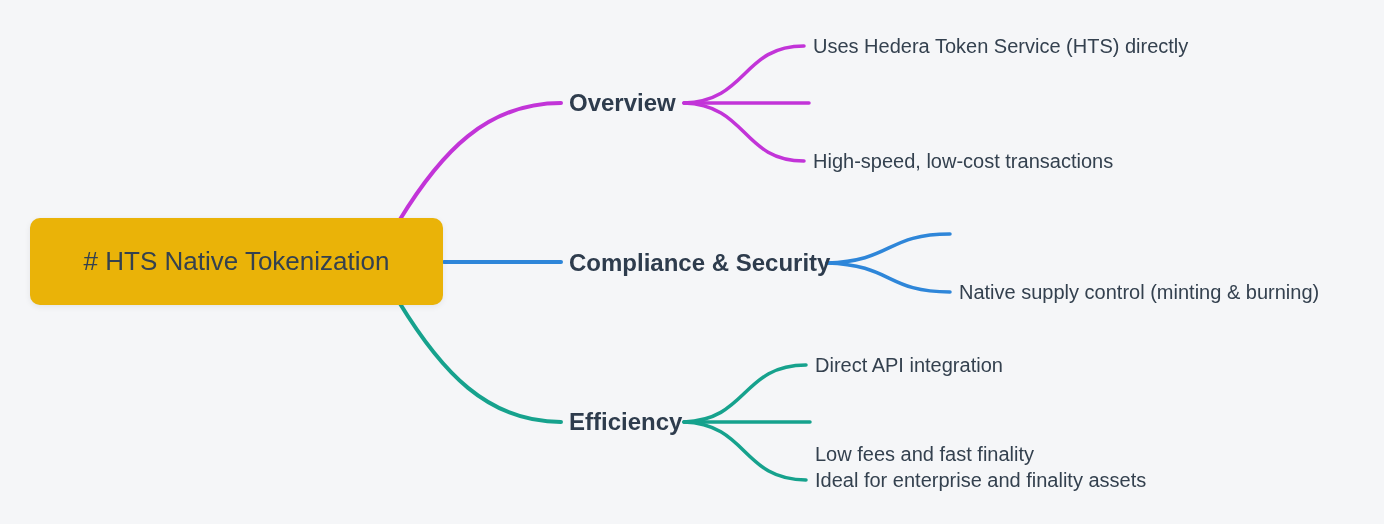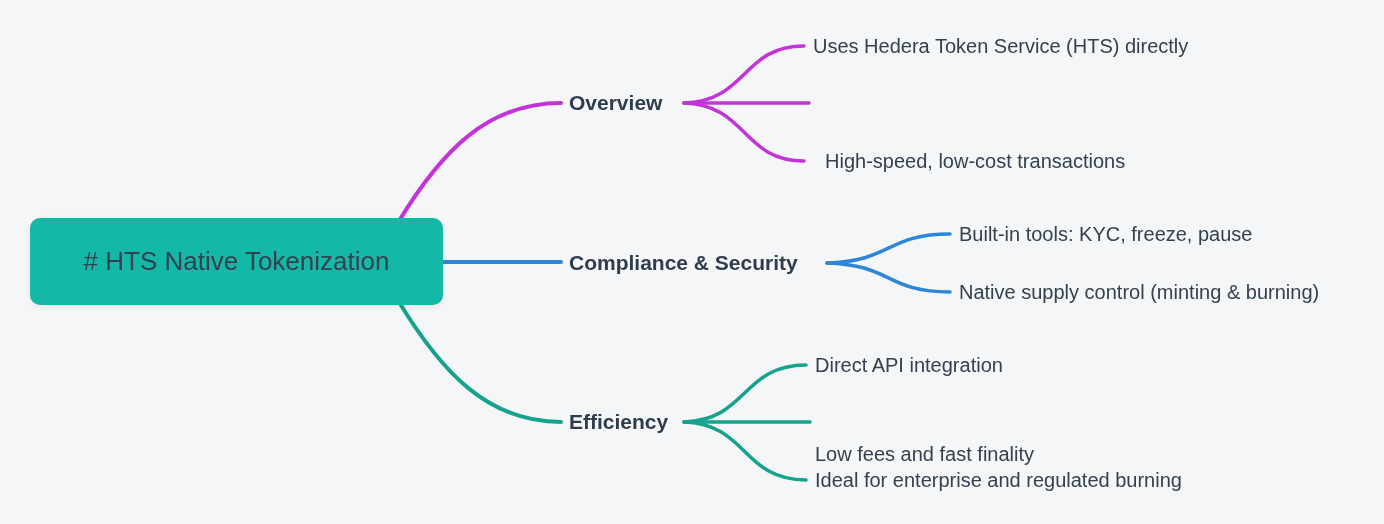--- a/index.html
+++ b/index.html
@@ -24,37 +24,37 @@
   .links path {
     fill: none;
     stroke-linecap: round;
   }
   .root-node {
     position: absolute;
     left: 30px;
     top: 218px;
     width: 413px;
     height: 87px;
-    background: #14b8a6;
+    background: #eab308;
     border-radius: 10px;
     box-shadow: 0 2px 6px rgba(15, 23, 42, 0.07), 0 0 1px rgba(15, 23, 42, 0.05);
     display: flex;
     align-items: center;
     justify-content: center;
     cursor: pointer;
   }
   .root-label {
     font-size: 26px;
     color: #34414f;
     white-space: nowrap;
   }
   .branch-label {
     position: absolute;
     transform: translateY(-50%);
-    font-size: 21px;
+    font-size: 24px;
     font-weight: bold;
     color: #2e3c4d;
     white-space: nowrap;
     cursor: pointer;
   }
   .leaf-label {
     position: absolute;
     transform: translateY(-50%);
     font-size: 20px;
     color: #34414f;
@@ -86,22 +86,21 @@
 
   <div class="root-node">
     <span class="root-label"># HTS Native Tokenization</span>
   </div>
 
   <div class="branch-label" style="left:569px; top:103px;">Overview</div>
   <div class="branch-label" style="left:569px; top:263px;">Compliance &amp; Security</div>
   <div class="branch-label" style="left:569px; top:422px;">Efficiency</div>
 
   <div class="leaf-label" style="left:813px; top:46px;text-align:center;">Uses Hedera Token Service (HTS) directly</div>
-  <div class="leaf-label" style="left:813px; top:161px;margin-left:12px;">High-speed, low-cost transactions</div>
+  <div class="leaf-label" style="left:813px; top:161px;">High-speed, low-cost transactions</div>
 
-  <div class="leaf-label" style="left:959px; top:234px;">Built-in tools: KYC, freeze, pause</div>
   <div class="leaf-label" style="left:959px; top:292px;">Native supply control (minting &amp; burning)</div>
 
   <div class="leaf-label" style="left:815px; top:365px;">Direct API integration</div>
   <div class="leaf-label" style="left:815px; top:422px;margin-top:32px;">Low fees and fast finality</div>
-  <div class="leaf-label" style="left:815px; top:480px;">Ideal for enterprise and regulated burning</div>
+  <div class="leaf-label" style="left:815px; top:480px;">Ideal for enterprise and finality assets</div>
 
 </div>
 
 </body></html>

